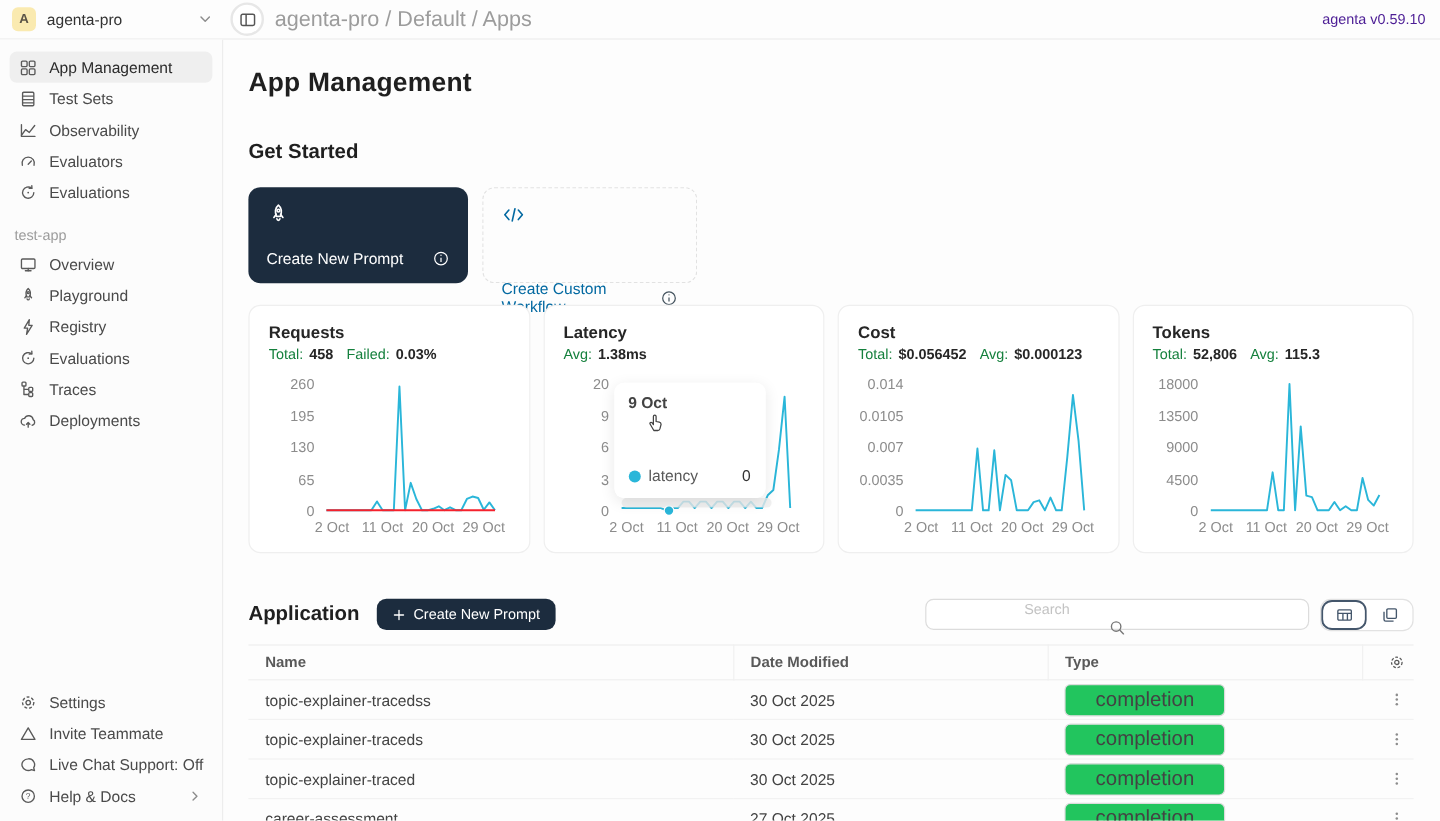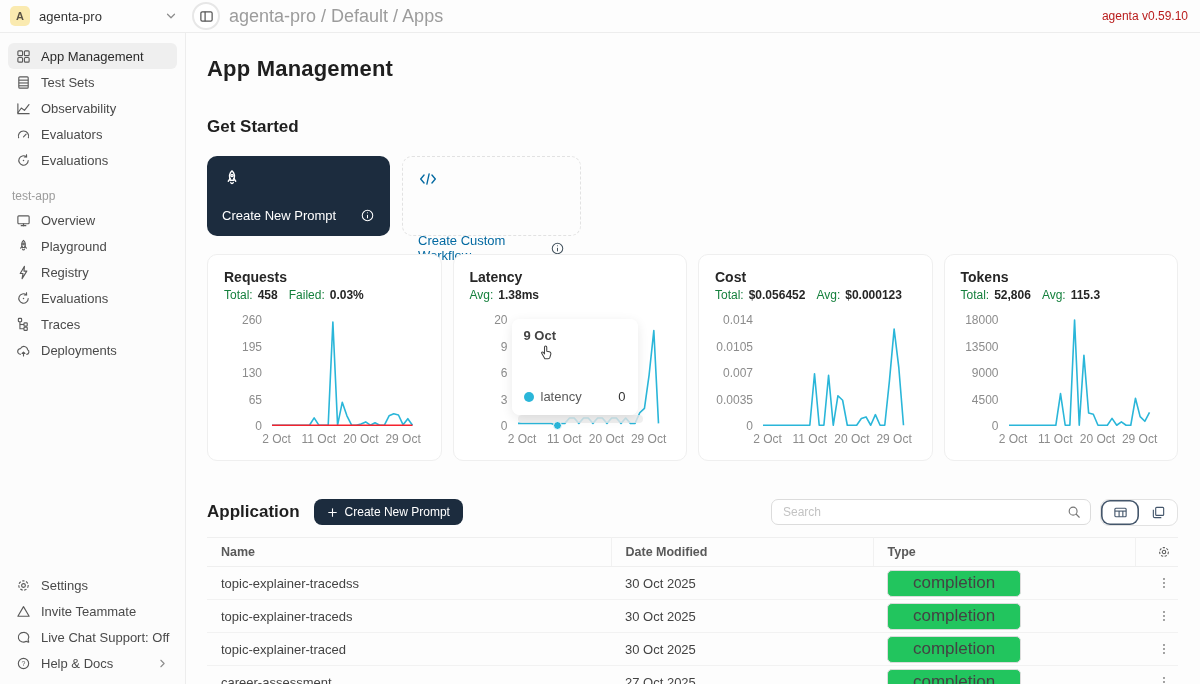--- a/index.html
+++ b/index.html
@@ -12,21 +12,21 @@
   svg { display:block; }
 
   
   .topbar { height:33px; display:flex; align-items:center; padding:0 12px 0 10px; border-bottom:1px solid #ededed; background:#fdfdfd; }
   .ws { display:flex; align-items:center; gap:9px; width:168px; }
   .avatar { width:20px; height:20px; border-radius:5px; background:#faeab0; color:#5a5346; font-size:11px; font-weight:700; display:flex; align-items:center; justify-content:center; }
   .ws-label { color:#333; font-size:13px; }
   .ws-chevron { margin-left:auto; color:#8c8c8c; }
   .collapse-btn { width:28px; height:28px; margin-left:14px; border-radius:50%; border:2px solid #e7e7e7; background:#fff; display:flex; align-items:center; justify-content:center; color:#555; }
   .breadcrumb { margin-left:9px; color:#9c9c9c; font-size:18px;text-align:right; }
-  .version { margin-left:auto; color:#b91c1c; font-size:12px; }
+  .version { margin-left:auto; color:#4c1d95; font-size:12px; }
 
   
   .layout { display:flex; height:651px; }
 
   
   .sidebar { width:186px; flex:0 0 186px; background:#fcfcfc; border-right:1px solid #ededed; padding:10px 8px 8px; display:flex; flex-direction:column; }
   .side-item { display:flex; align-items:center; gap:10px; height:26px; padding:0 8px; border-radius:6px; color:#4a4a4a; font-size:13px; white-space:nowrap; cursor:pointer; }
   .side-item.active { background:#efefef; color:#2b2b2b; }
   .side-item .ic { color:#5a5a5a; display:flex; }
   .side-section { color:#9c9c9c; font-size:12px; margin:16px 0 4px 4px; }
@@ -71,21 +71,21 @@
   .tt-row { display:flex; align-items:center; gap:7px; font-size:13px; color:#595959; }
   .tt-dot { width:10px; height:10px; border-radius:50%; background:#2ab6d9; flex:0 0 10px; }
   .tt-val { margin-left:auto; color:#333; }
   .hand-cursor { position:absolute; left:83px; top:88px; z-index:4; }
 
   
   .app-header { display:flex; align-items:center; margin-top:37px; height:28px; }
   .app-header h2 { font-size:17px; font-weight:700; color:#1f1f1f; margin:0; }
   .create-btn { margin-left:14px; background:#1c2c3e; color:#fff; border:none; border-radius:8px; height:26px; padding:0 13px; font-size:12px; display:flex; align-items:center; gap:7px; cursor:pointer; font-family:inherit; }
   .flex-spacer { flex:1; }
-  .search-box { width:320px; height:26px; border:1px solid #dcdcdc; border-radius:7px; background:#fff; display:flex; align-items:center; padding:0 9px; }
+  .search-box { width:320px; height:26px; border:1px solid #dcdcdc; border-radius:7px; background:#fff; display:flex; align-items:center; padding:0 9px;flex-direction:column; }
   .search-box input { border:none; outline:none; flex:1; font-size:12px; color:#434343; font-family:inherit; background:transparent; }
   .search-box input::placeholder { color:#c3c3c3; }
   .search-box .ic { color:#777; display:flex; }
   .view-toggle { margin-left:9px; height:27px; border:1px solid #e2e2e2; border-radius:9px; background:#fff; display:flex; align-items:stretch; }
   .vt-btn { width:38px; display:flex; align-items:center; justify-content:center; color:#44566b; cursor:pointer; border-radius:9px; }
   .vt-btn.selected { box-shadow:inset 0 0 0 1.6px #44566b; }
 
   
   .app-table { margin-top:11px; width:100%; border-collapse:collapse; table-layout:fixed; }
   .app-table th { height:29px; font-size:12.5px; font-weight:700; color:#595959; text-align:left; padding:0 0 0 14px; border-top:1px solid #efefef; border-bottom:1px solid #efefef; border-right:1px solid #f1f1f1; background:#fdfdfd; }

